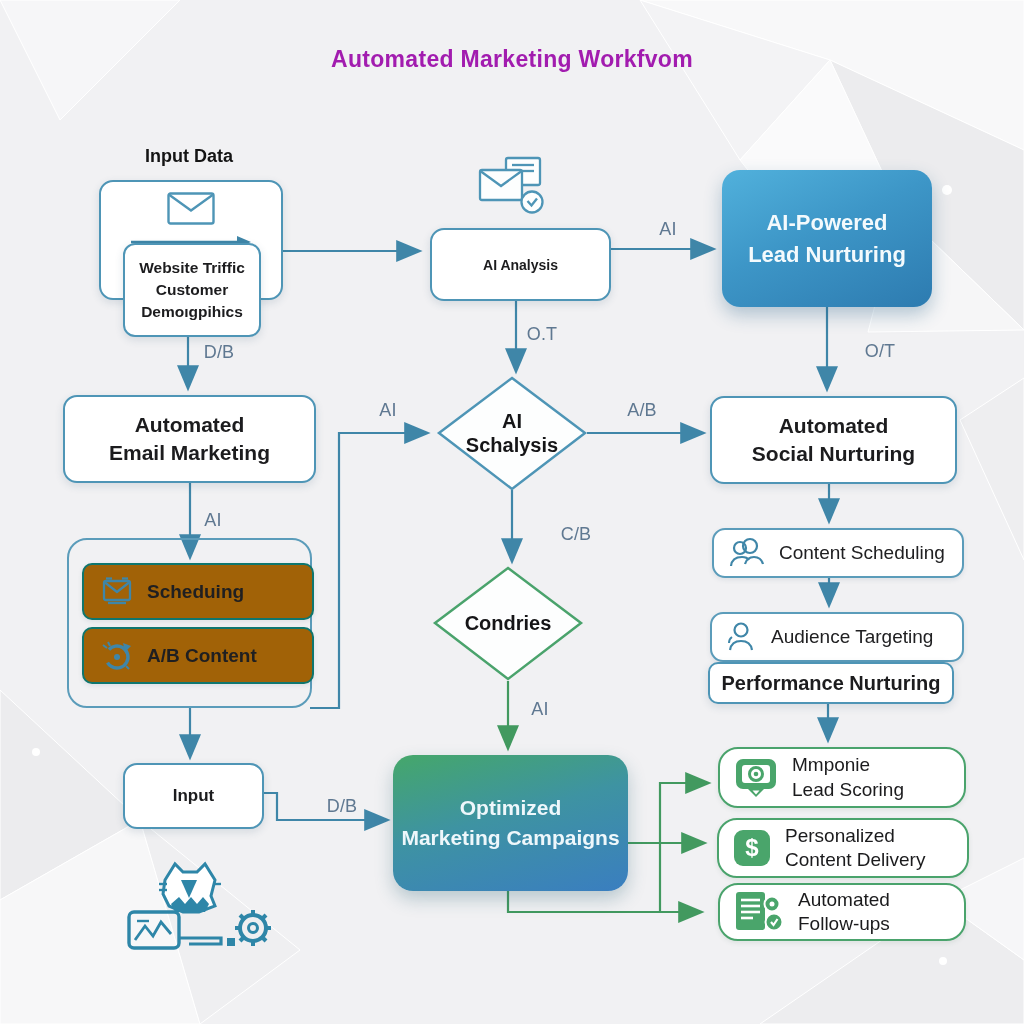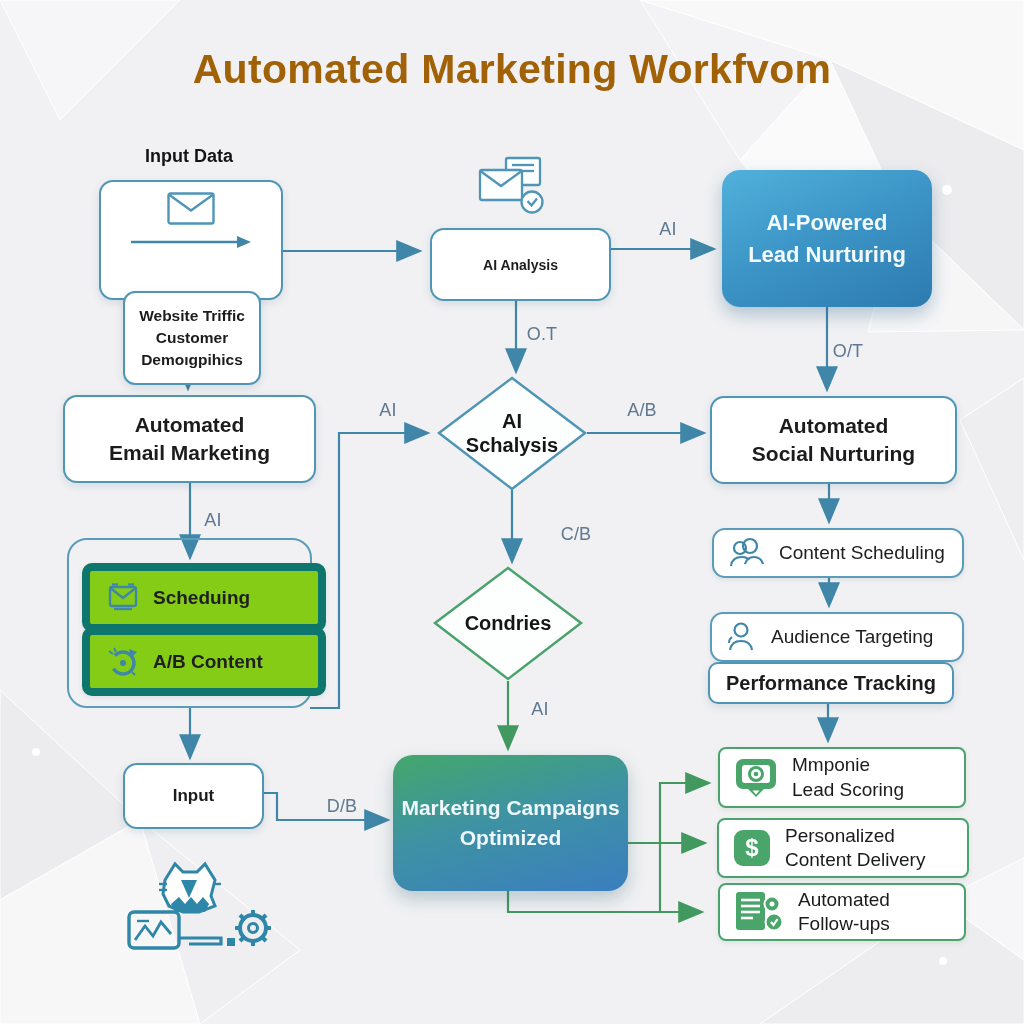--- a/index.html
+++ b/index.html
@@ -25,58 +25,58 @@
   .group-title{
     position:absolute;z-index:3;font-size:18px;font-weight:700;color:#141414;
     text-align:center;
   }
   .big-label{font-size:21px;font-weight:700;line-height:1.35;}
   .container-frame{
     position:absolute;z-index:2;border:2px solid #5b9cba;border-radius:20px;
     background:transparent;
   }
   .tool-item{
-    position:absolute;z-index:3;background:#84cc16;border:8px solid #0f766e;
+    position:absolute;z-index:3;background:#a16207;border:2px solid #0f766e;
     border-radius:10px;display:flex;align-items:center;gap:13px;
     padding-left:16px;color:#1f1f21;font-size:19px;font-weight:600;
     box-shadow:0 2px 5px rgba(45,80,105,.10);
   }
   .chip{
     position:absolute;z-index:3;background:#fff;border:2px solid #5b9cba;
     border-radius:13px;display:flex;align-items:center;gap:13px;padding-left:14px;
     color:#202022;font-size:19px;font-weight:500;
     box-shadow:0 2px 5px rgba(45,80,105,.10);
   }
   .green-box{
     position:absolute;z-index:3;background:#fff;border:2px solid #4aa36c;
-    border-radius:8px;display:flex;align-items:center;gap:14px;padding-left:14px;
+    border-radius:20px;display:flex;align-items:center;gap:14px;padding-left:14px;
     color:#1b1b1d;font-size:19px;font-weight:500;line-height:1.28;
     box-shadow:0 2px 5px rgba(45,95,65,.10);text-align:left;
   }
   .gradient-blue{
     background:linear-gradient(155deg,#51b1dc 0%,#3d96c7 45%,#2d7bb0 100%);
     border:none;color:#f3fafd;box-shadow:0 8px 18px rgba(30,90,130,.30);
     border-radius:18px;
     align-items:center;
   }
   .gradient-output{
     background:linear-gradient(165deg,#45a76a 0%,#3e93a2 45%,#3a7ec0 100%);
     border:none;color:#eef7fb;box-shadow:0 8px 18px rgba(35,95,110,.28);
     border-radius:20px;
   }
   .diamond-label{
     position:absolute;z-index:4;font-weight:700;font-size:20px;color:#151517;
     text-align:center;line-height:1.2;transform:translate(-50%,-50%);
   }
-  #node-website-traffic{z-index:4;font-size:15.5px;font-weight:600;line-height:1.4;border-radius:12px;margin-top:48px;}
+  #node-website-traffic{z-index:4;font-size:15.5px;font-weight:600;line-height:1.4;border-radius:12px;}
   #node-performance-tracking{z-index:4;font-size:20px;font-weight:700;border-radius:10px;}
   .white-lines{line-height:1.45;font-weight:700;}
   #page-title{
     position:absolute;z-index:3;left:0;right:0;top:46px;text-align:center;
-    font-size:41px;font-weight:700;color:#a16207;letter-spacing:.3px;
+    font-size:23px;font-weight:700;color:#a21caf;letter-spacing:.3px;
   }
 </style>
 </head>
 <body>
 
 <svg id="bg-facets" width="1024" height="1024">
   <g stroke="#ffffff" stroke-width="1">
     <polygon points="640,0 1024,0 1024,150 830,60" fill="#f8f8f9"></polygon>
     <polygon points="830,60 1024,150 1024,330 900,210" fill="#ececee"></polygon>
     <polygon points="640,0 830,60 740,160" fill="#f3f3f5"></polygon>
@@ -135,21 +135,21 @@
   </g>
 </svg>
 
 <div id="page-title">Automated Marketing Workfvom</div>
 
 <span class="edge-label" style="left:219px;top:352px">D/B</span>
 <span class="edge-label" style="left:213px;top:520px">AI</span>
 <span class="edge-label" style="left:388px;top:410px">AI</span>
 <span class="edge-label" style="left:542px;top:334px">O.T</span>
 <span class="edge-label" style="left:668px;top:229px">AI</span>
-<span class="edge-label" style="left:848px;top:351px">O/T</span>
+<span class="edge-label" style="left:880px;top:351px">O/T</span>
 <span class="edge-label" style="left:642px;top:410px">A/B</span>
 <span class="edge-label" style="left:576px;top:534px">C/B</span>
 <span class="edge-label" style="left:540px;top:709px">AI</span>
 <span class="edge-label" style="left:342px;top:806px">D/B</span>
 
 <div class="group-title" style="left:99px;top:146px;width:180px">Input Data</div>
 
 <div class="node" style="left:99px;top:180px;width:180px;height:106px;justify-content:flex-start;padding-top:10px">
   <svg width="48" height="33" viewBox="0 0 48 33">
     <rect x="1.5" y="1.5" width="45" height="30" rx="2" fill="none" stroke="#4e95b6" stroke-width="2.4"></rect>
@@ -245,21 +245,21 @@
 
 <div class="chip" style="left:710px;top:612px;width:236px;height:46px">
   <svg width="32" height="32" viewBox="0 0 32 32">
     <circle cx="15" cy="9" r="6.5" fill="none" stroke="#3f86a8" stroke-width="2.2"></circle>
     <path d="M4 29 q1.5 -9 11 -9 q9.5 0 11 9" fill="none" stroke="#3f86a8" stroke-width="2.2"></path>
     <path d="M6 16 q-3 2 -3 6" fill="none" stroke="#3f86a8" stroke-width="2"></path>
   </svg>
   <span>Audience Targeting</span>
 </div>
 
-<div class="node" id="node-performance-tracking" style="left:708px;top:662px;width:242px;height:38px">Performance Tracking</div>
+<div class="node" id="node-performance-tracking" style="left:708px;top:662px;width:242px;height:38px">Performance Nurturing</div>
 
 <div class="green-box" style="left:718px;top:747px;width:230px;height:57px">
   <svg width="44" height="42" viewBox="0 0 44 42">
     <rect x="2" y="2" width="40" height="30" rx="7" fill="#4aa56b"></rect>
     <rect x="8" y="8" width="28" height="18" rx="3" fill="#ffffff"></rect>
     <circle cx="22" cy="17" r="6.5" fill="none" stroke="#4aa56b" stroke-width="3"></circle>
     <circle cx="22" cy="17" r="2.3" fill="#4aa56b"></circle>
     <path d="M14 32 h16 l-8 8 z" fill="#4aa56b"></path>
     <path d="M18.5 33.5 h7 l-3.5 4 z" fill="#ffffff"></path>
   </svg>
@@ -297,22 +297,22 @@
     <div>Follow-ups</div>
   </div>
 </div>
 
 <div class="node" style="left:123px;top:763px;width:137px;height:62px;border-width:2.4px">
   <div style="font-size:17px;font-weight:700">Input</div>
 </div>
 
 <div class="node gradient-output" style="left:393px;top:755px;width:235px;height:136px">
   <div class="white-lines" style="font-size:21px">
+    <div>Optimized</div>
     <div>Marketing Campaigns</div>
-    <div>Optimized</div>
   </div>
 </div>
 
 <svg style="position:absolute;left:125px;top:854px;z-index:2" width="150" height="100" viewBox="0 0 150 100">
   <g stroke="#2e86a8" fill="none">
     <path d="M40 26 L50 10 L58 18 L72 18 L80 10 L90 26 L86 42 L90 52 L74 58 L58 58 L44 52 L38 40 Z" stroke-width="3" fill="#ffffff"></path>
     <path d="M56 26 L72 26 L64 44 Z" fill="#2e86a8" stroke="none"></path>
     <path d="M46 50 L54 43 L60 50 L66 43 L72 50 L78 43 L84 50 L80 58 L50 58 Z" fill="#2e86a8" stroke="none"></path>
     <line x1="34" y1="30" x2="42" y2="30" stroke-width="2.4"></line>
     <line x1="34" y1="36" x2="42" y2="36" stroke-width="2.4"></line>

